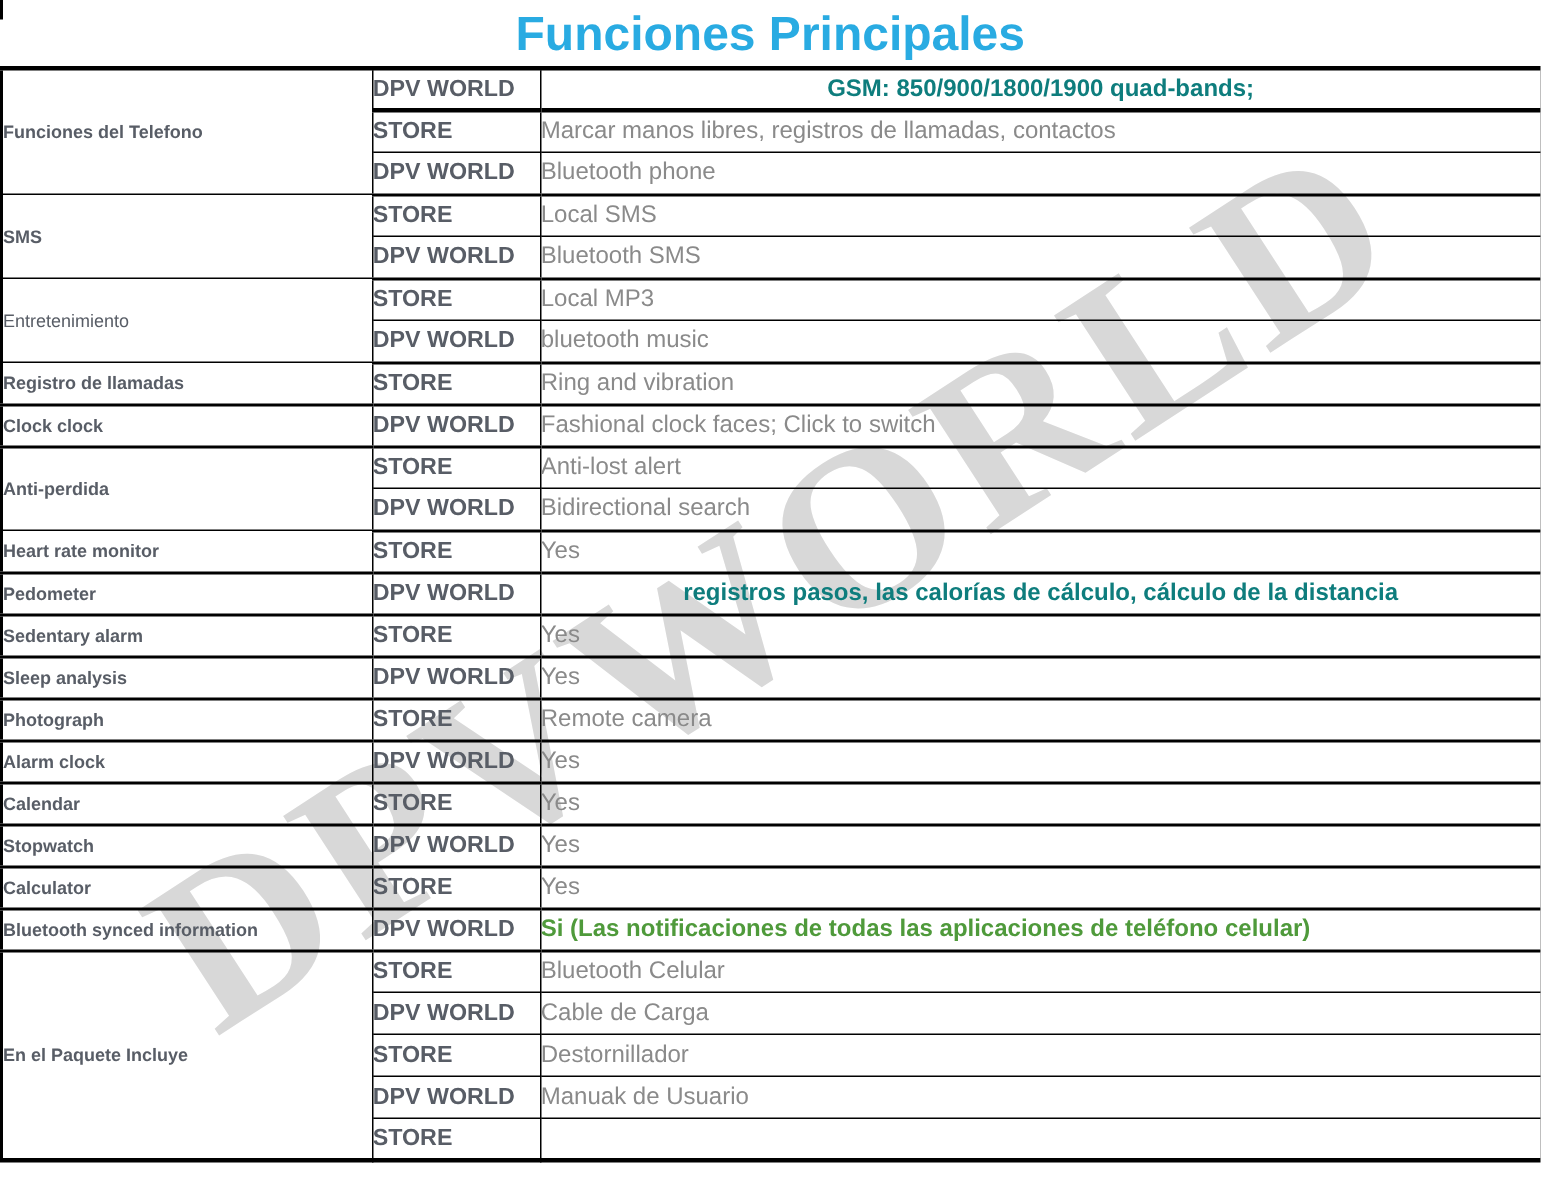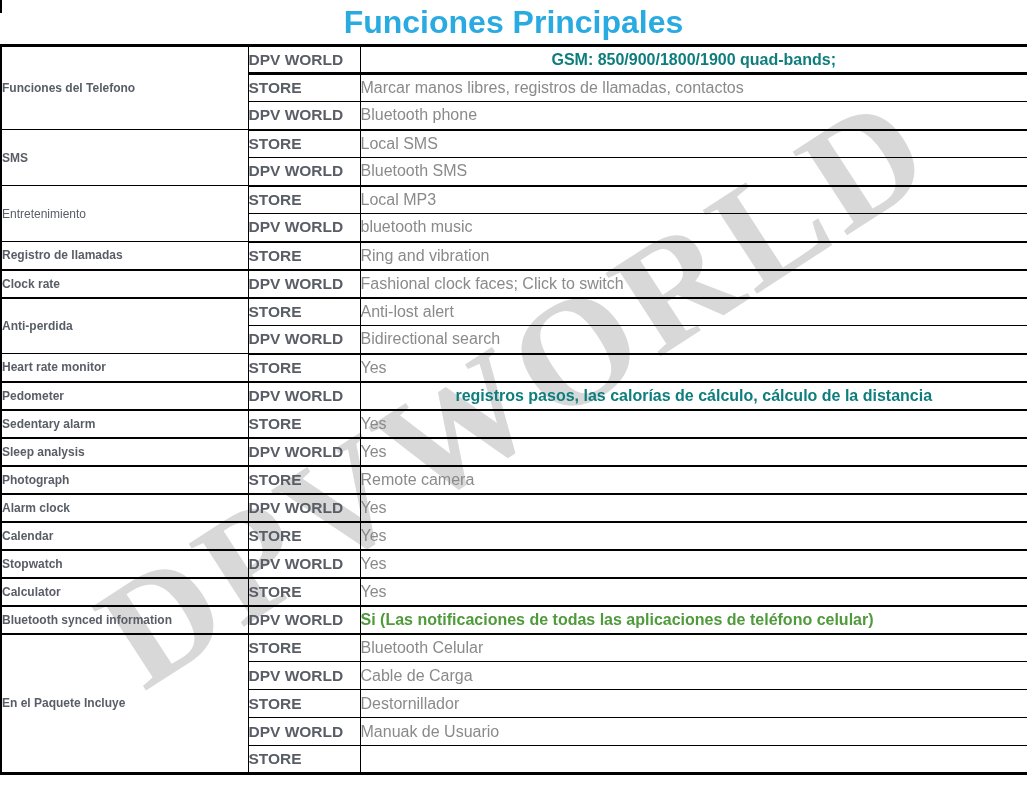--- a/index.html
+++ b/index.html
@@ -101,21 +101,21 @@
         <tr class="group-end">
           <td class="src">DPV WORLD</td>
           <td class="val normal">bluetooth music</td>
         </tr>
         <tr class="group-end">
           <td class="cat" rowspan="1">Registro de llamadas</td>
           <td class="src">STORE</td>
           <td class="val normal">Ring and vibration</td>
         </tr>
         <tr class="group-end">
-          <td class="cat" rowspan="1">Clock rate</td>
+          <td class="cat" rowspan="1">Clock clock</td>
           <td class="src">DPV WORLD</td>
           <td class="val normal">Fashional clock faces; Click  to switch</td>
         </tr>
         <tr>
           <td class="cat" rowspan="2">Anti-perdida</td>
           <td class="src">STORE</td>
           <td class="val normal">Anti-lost alert</td>
         </tr>
         <tr class="group-end">
           <td class="src">DPV WORLD</td>

